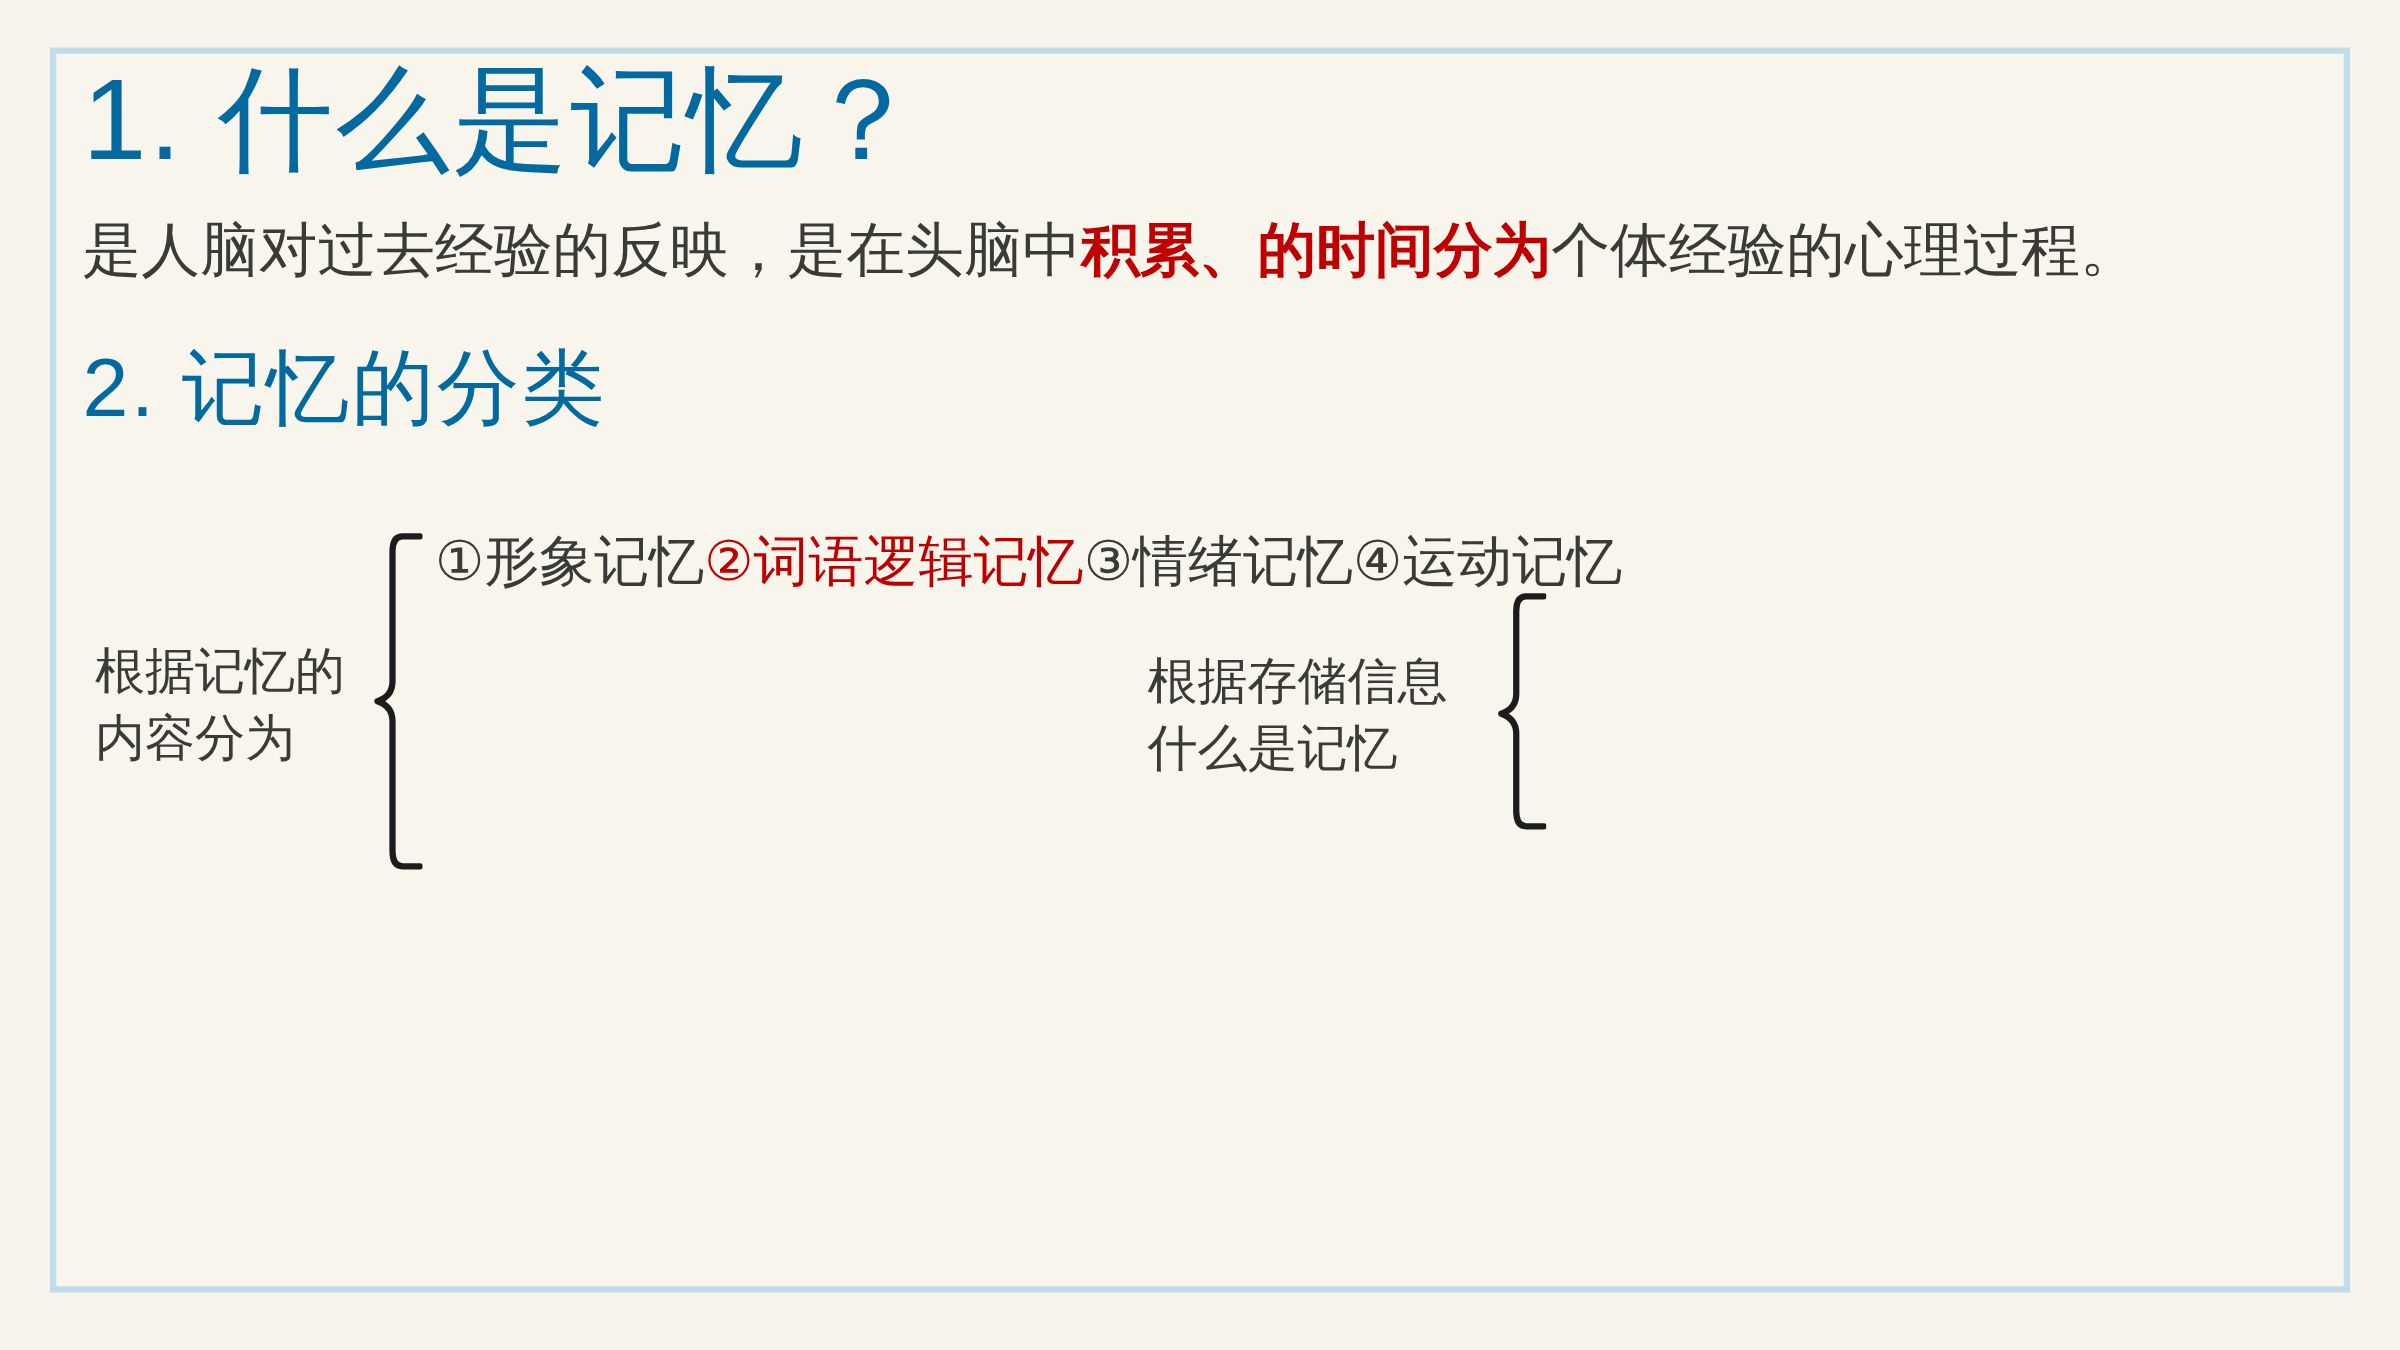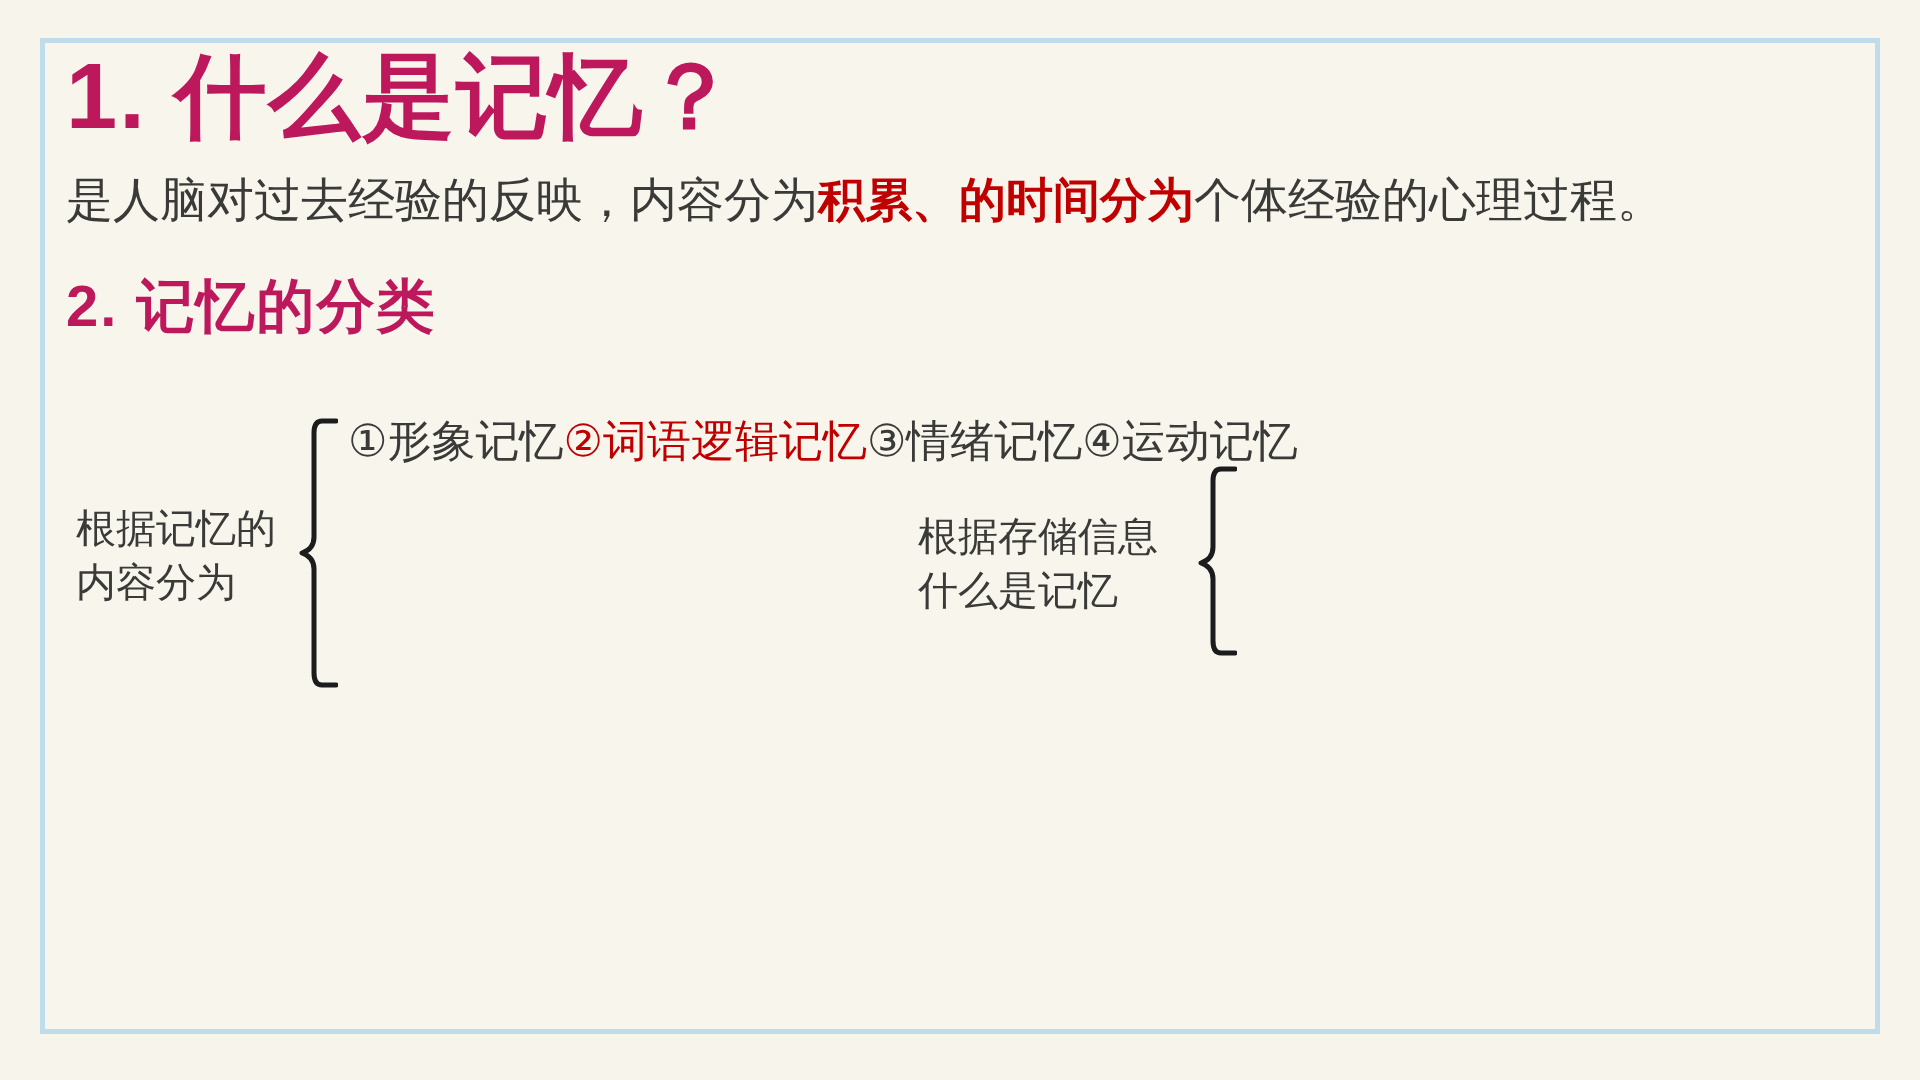--- a/index.html
+++ b/index.html
@@ -23,32 +23,32 @@
     background:#f8f5ed;
     box-sizing:border-box;
   }
   #content{
     position:absolute;
     left:66px;top:50px;right:48px;bottom:40px;
   }
 
   
   .heading{
-    font-weight:bold;
-    color:#be185d;
+    font-weight:normal;
+    color:#0369a1;
     letter-spacing:2px;
     line-height:1.0;
     white-space:nowrap;
   }
   #h1{
     font-size:92px;
     margin:0 0 6px 0;
   }
   #h2{
-    font-size:58px;
+    font-size:66px;
     margin:0;
   }
 
   
   #lead{
     font-size:47px;
     color:#3a3a38;
     line-height:1.35;
     margin:26px 0 0 0;
     white-space:nowrap;
@@ -104,21 +104,21 @@
 <body>
 
 <div id="slide">
   <div id="inner-frame"></div>
 
   <div id="content">
 
     <h1 id="h1" class="heading">1. 什么是记忆？</h1>
 
     <p id="lead">
-      <span>是人脑对过去经验的反映，内容分为</span><span class="hl">积累、的时间分为</span><span>个体经验的心理过程。</span>
+      <span>是人脑对过去经验的反映，是在头脑中</span><span class="hl">积累、的时间分为</span><span>个体经验的心理过程。</span>
     </p>
 
     <h1 id="h2" class="heading" style="margin-top:46px;">2. 记忆的分类</h1>
 
     <div id="groups">
 
       <div class="group" id="group-content">
         <div class="group-label">
           <div>根据记忆的</div>
           <div>内容分为</div>

